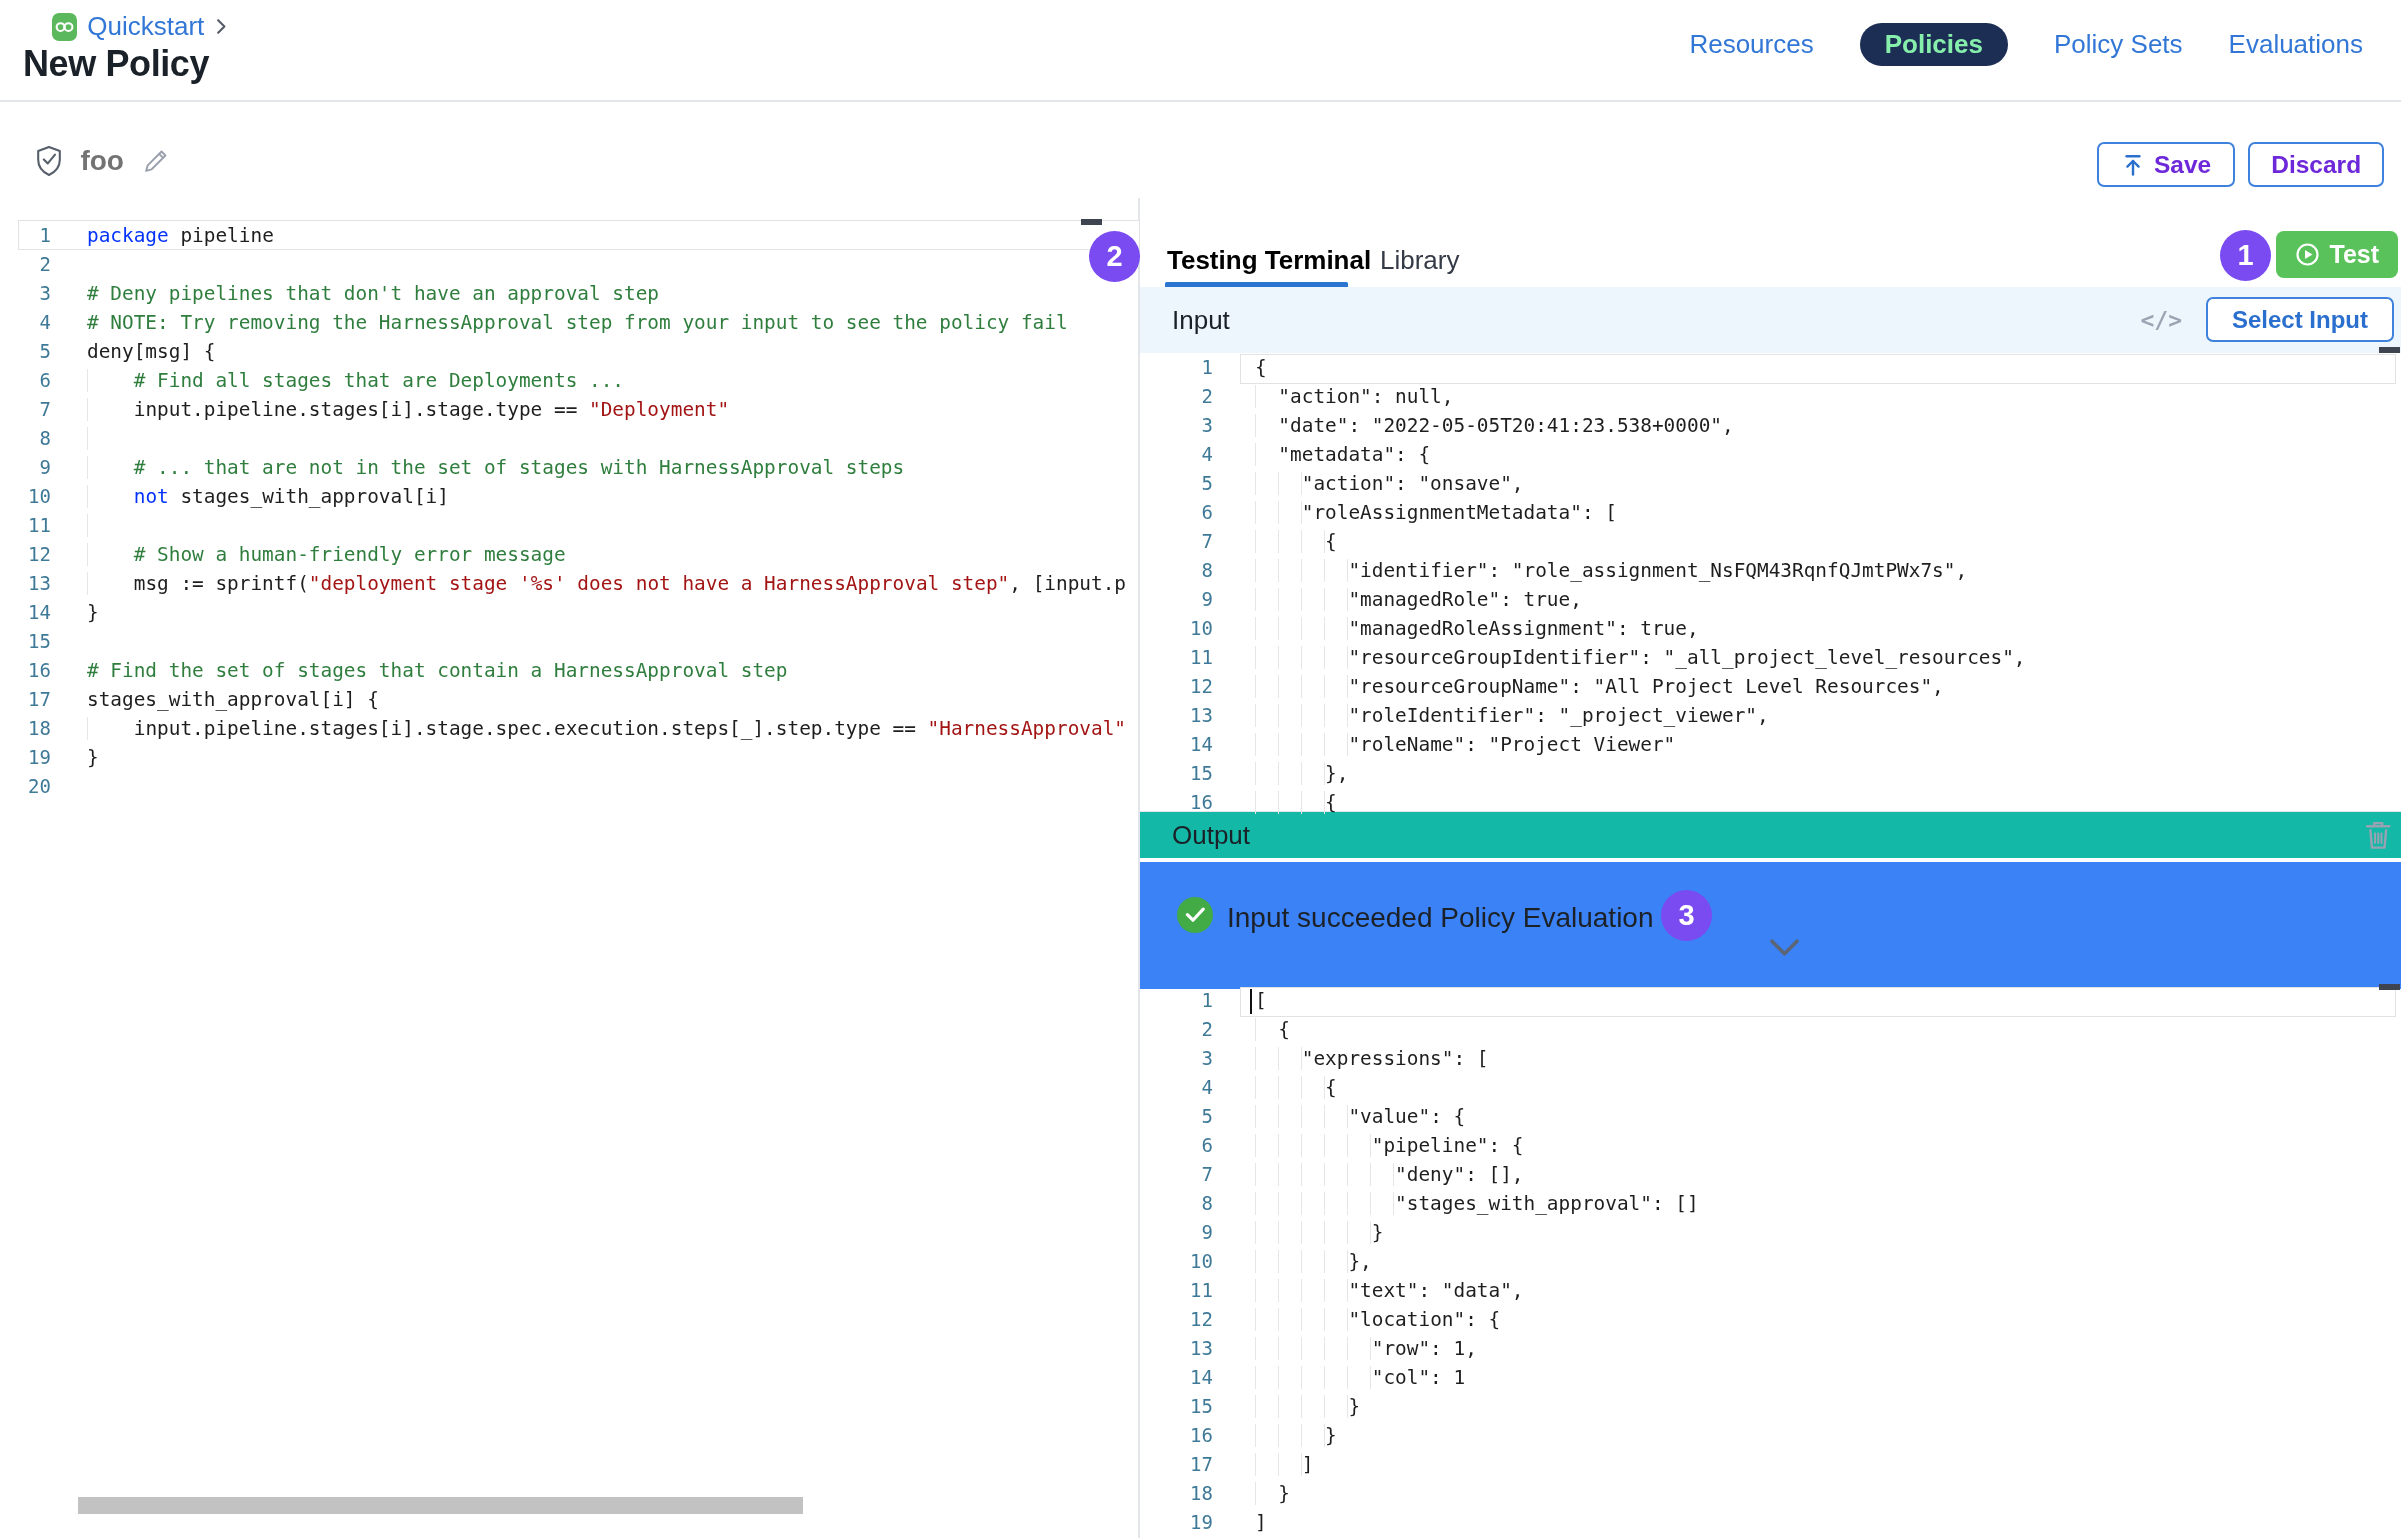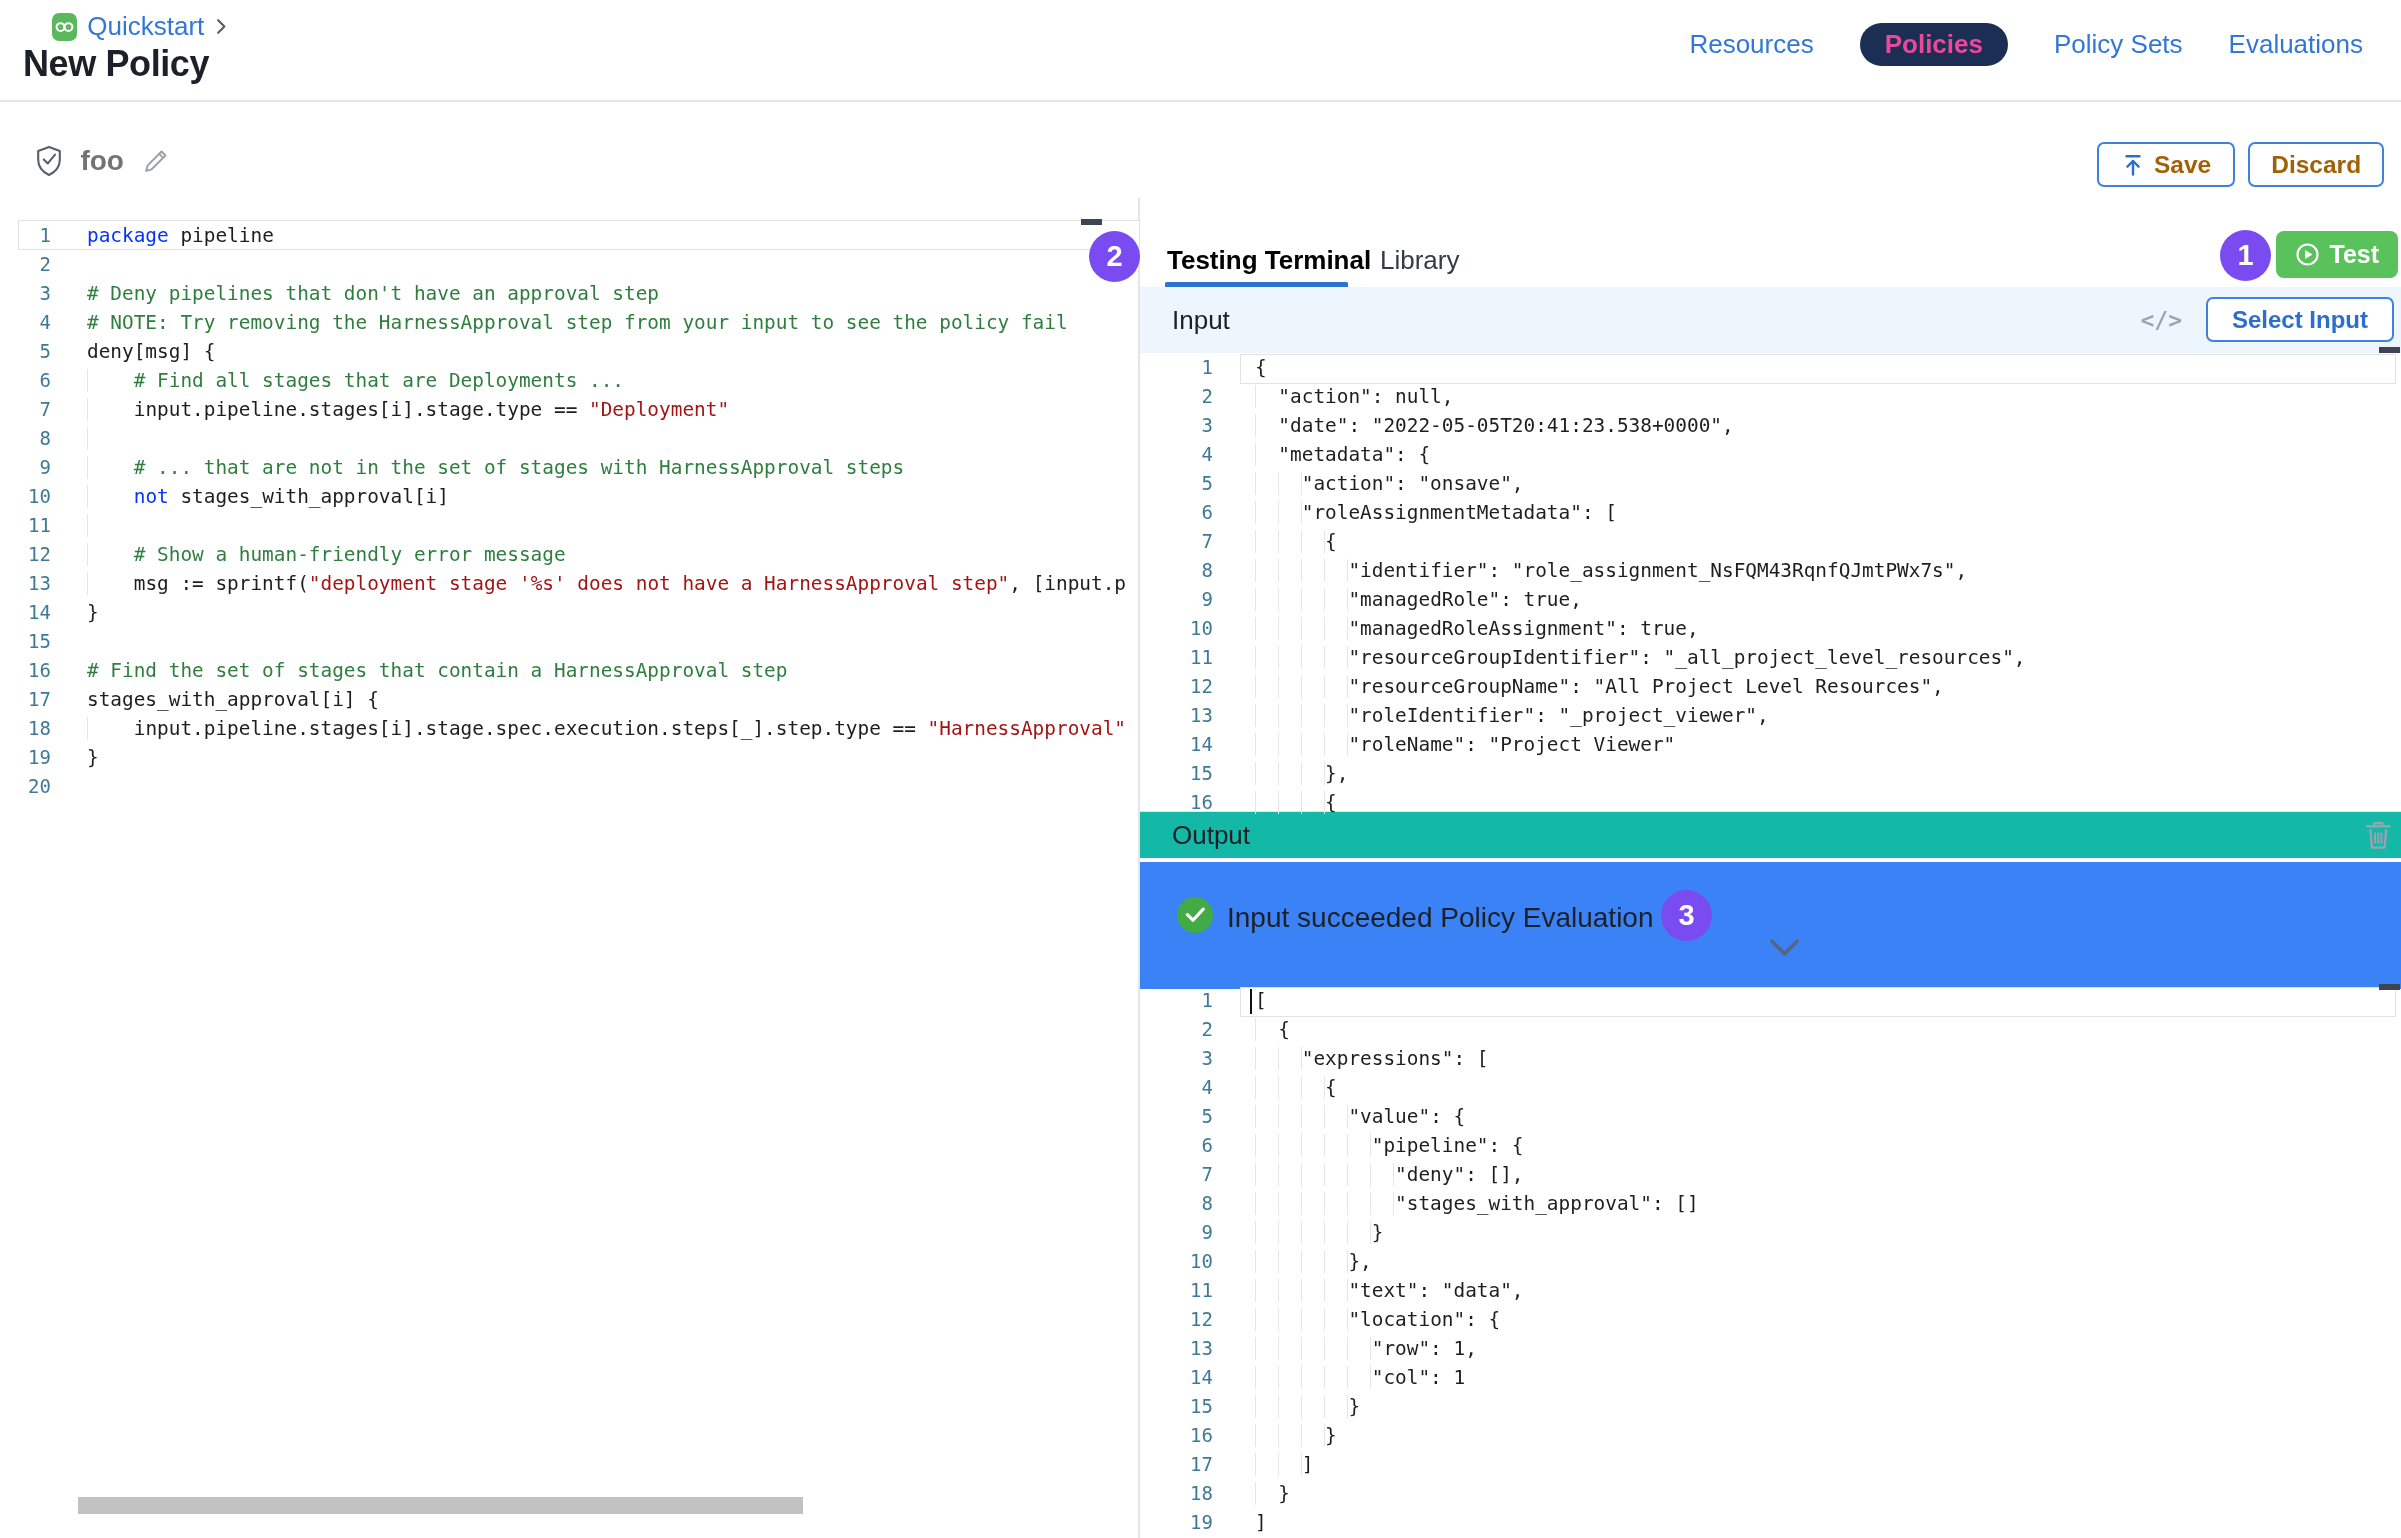--- a/index.html
+++ b/index.html
@@ -8,27 +8,27 @@
   .screen{position:relative;width:2401px;height:1538px;overflow:hidden;background:#fff}
 
   
   .crumb-row{position:absolute;left:52px;top:12.6px;display:flex;align-items:center;gap:10.3px;height:28.5px}
   .logo{width:25px;height:28.5px;border-radius:7.1px;background:#5CB85C;display:flex;align-items:center;justify-content:center}
   .crumb-link{color:#3277D6;font-size:26px;text-decoration:none;cursor:pointer}
   .page-title{position:absolute;left:23px;top:43px;font-size:36px;font-weight:700;color:#1B2128;letter-spacing:-0.4px}
   .hdr-divider{position:absolute;left:0;top:100px;width:2401px;height:1.6px;background:#E2E5EA}
   .topnav{position:absolute;right:38px;top:22px;height:44px;display:flex;align-items:center;gap:46px}
   .nav-link{color:#3277D6;font-size:26px;cursor:pointer}
-  .nav-pill{background:#1D2E55;color:#ec4899;font-size:26px;font-weight:600;height:43px;padding:0 25px;border-radius:22px;display:flex;align-items:center;cursor:pointer}
+  .nav-pill{background:#1D2E55;color:#86efac;font-size:26px;font-weight:600;height:43px;padding:0 25px;border-radius:22px;display:flex;align-items:center;cursor:pointer}
 
   
   .policy-row{position:absolute;left:35px;top:145px;display:flex;align-items:center;gap:17.4px}
   .policy-name{font-size:28px;font-weight:700;color:#737373}
   .actionbtns{position:absolute;right:16.6px;top:142px;display:flex;gap:13.4px}
-  .btn-outline{height:45px;border:2px solid #3E82DB;border-radius:7.1px;background:#fff;color:#a16207;
+  .btn-outline{height:45px;border:2px solid #3E82DB;border-radius:7.1px;background:#fff;color:#6d28d9;
     font-size:24.5px;font-weight:600;display:inline-flex;align-items:center;gap:9.5px;padding:0 21.3px;cursor:pointer;font-family:inherit}
 
   
   .codebody{font-family:"DejaVu Sans Mono","Liberation Mono",monospace;font-size:19.4px;position:absolute}
   .crow{height:29px;line-height:29px;white-space:pre;position:relative;z-index:2}
   .ln{display:inline-block;text-align:right;color:#3E7997;font-size:19px}
   .ct{white-space:pre}
   .ed-left .ln{width:47px}
   .ed-left .ct{margin-left:36px}
   .ed-right .ln{width:73px}

